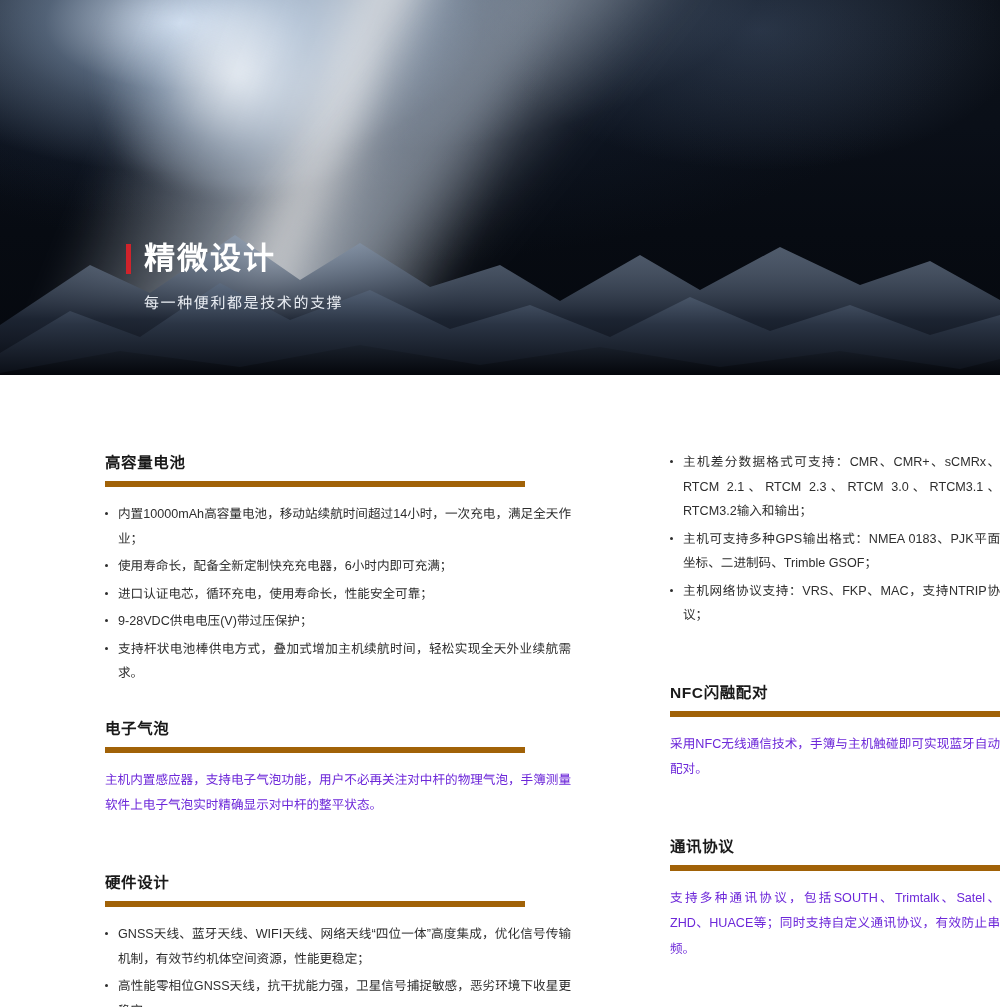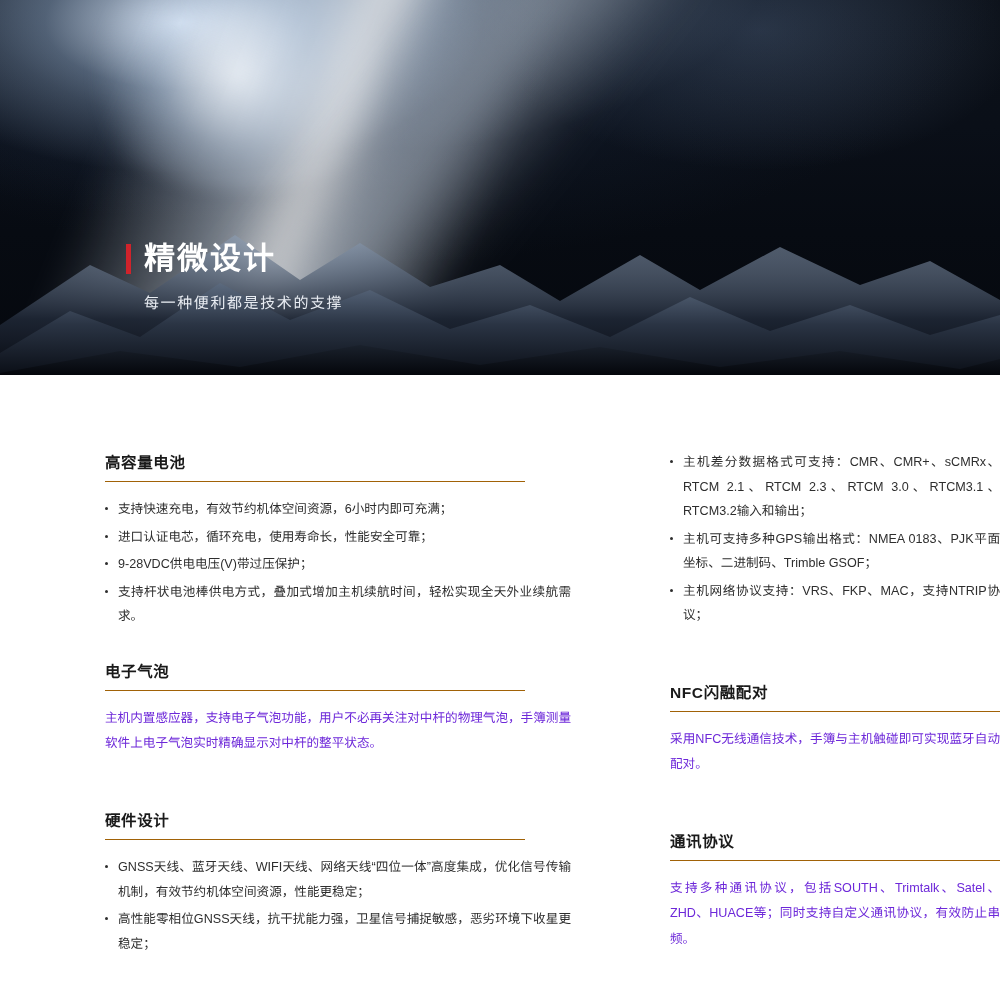--- a/index.html
+++ b/index.html
@@ -104,21 +104,21 @@
   }
   .col-left { width: 470px; margin-left: 105px; }
   .col-right { width: 330px; margin-left: 99px; }
 
   .sec-title {
     font-size: 15.5px;
     font-weight: 700;
     color: #1a1a1a;
     letter-spacing: 0.6px;
     padding-bottom: 9px;
-    border-bottom: 1px solid #a16207;
+    border-bottom: 6px solid #a16207;
     margin-bottom: 15px;
   }
   .sec-title.wide-l { width: 420px; }
   .sec-title.wide-r { width: 330px; }
 
   .sec-block { margin-bottom: 30px; }
 
   ul.bullets { list-style: none; }
   ul.bullets li {
     position: relative;
@@ -192,21 +192,22 @@
 </div>
 
 <div class="content">
   <div class="cols">
 
     <div class="col-left">
 
       <div class="sec-block">
         <div class="sec-title wide-l">高容量电池</div>
         <ul class="bullets">
-          <li>支持快速充电，有效节约机体空间资源，6小时内即可充满；</li>
+          <li class="just">内置10000mAh高容量电池，移动站续航时间超过14小时，一次充电，满足全天作业；</li>
+          <li>使用寿命长，配备全新定制快充充电器，6小时内即可充满；</li>
           <li>进口认证电芯，循环充电，使用寿命长，性能安全可靠；</li>
           <li>9-28VDC供电电压(V)带过压保护；</li>
           <li class="just">支持杆状电池棒供电方式，叠加式增加主机续航时间，轻松实现全天外业续航需求。</li>
         </ul>
       </div>
 
       <div class="sec-block">
         <div class="sec-title wide-l">电子气泡</div>
         <p class="para">主机内置感应器，支持电子气泡功能，用户不必再关注对中杆的物理气泡，手簿测量软件上电子气泡实时精确显示对中杆的整平状态。</p>
       </div>

